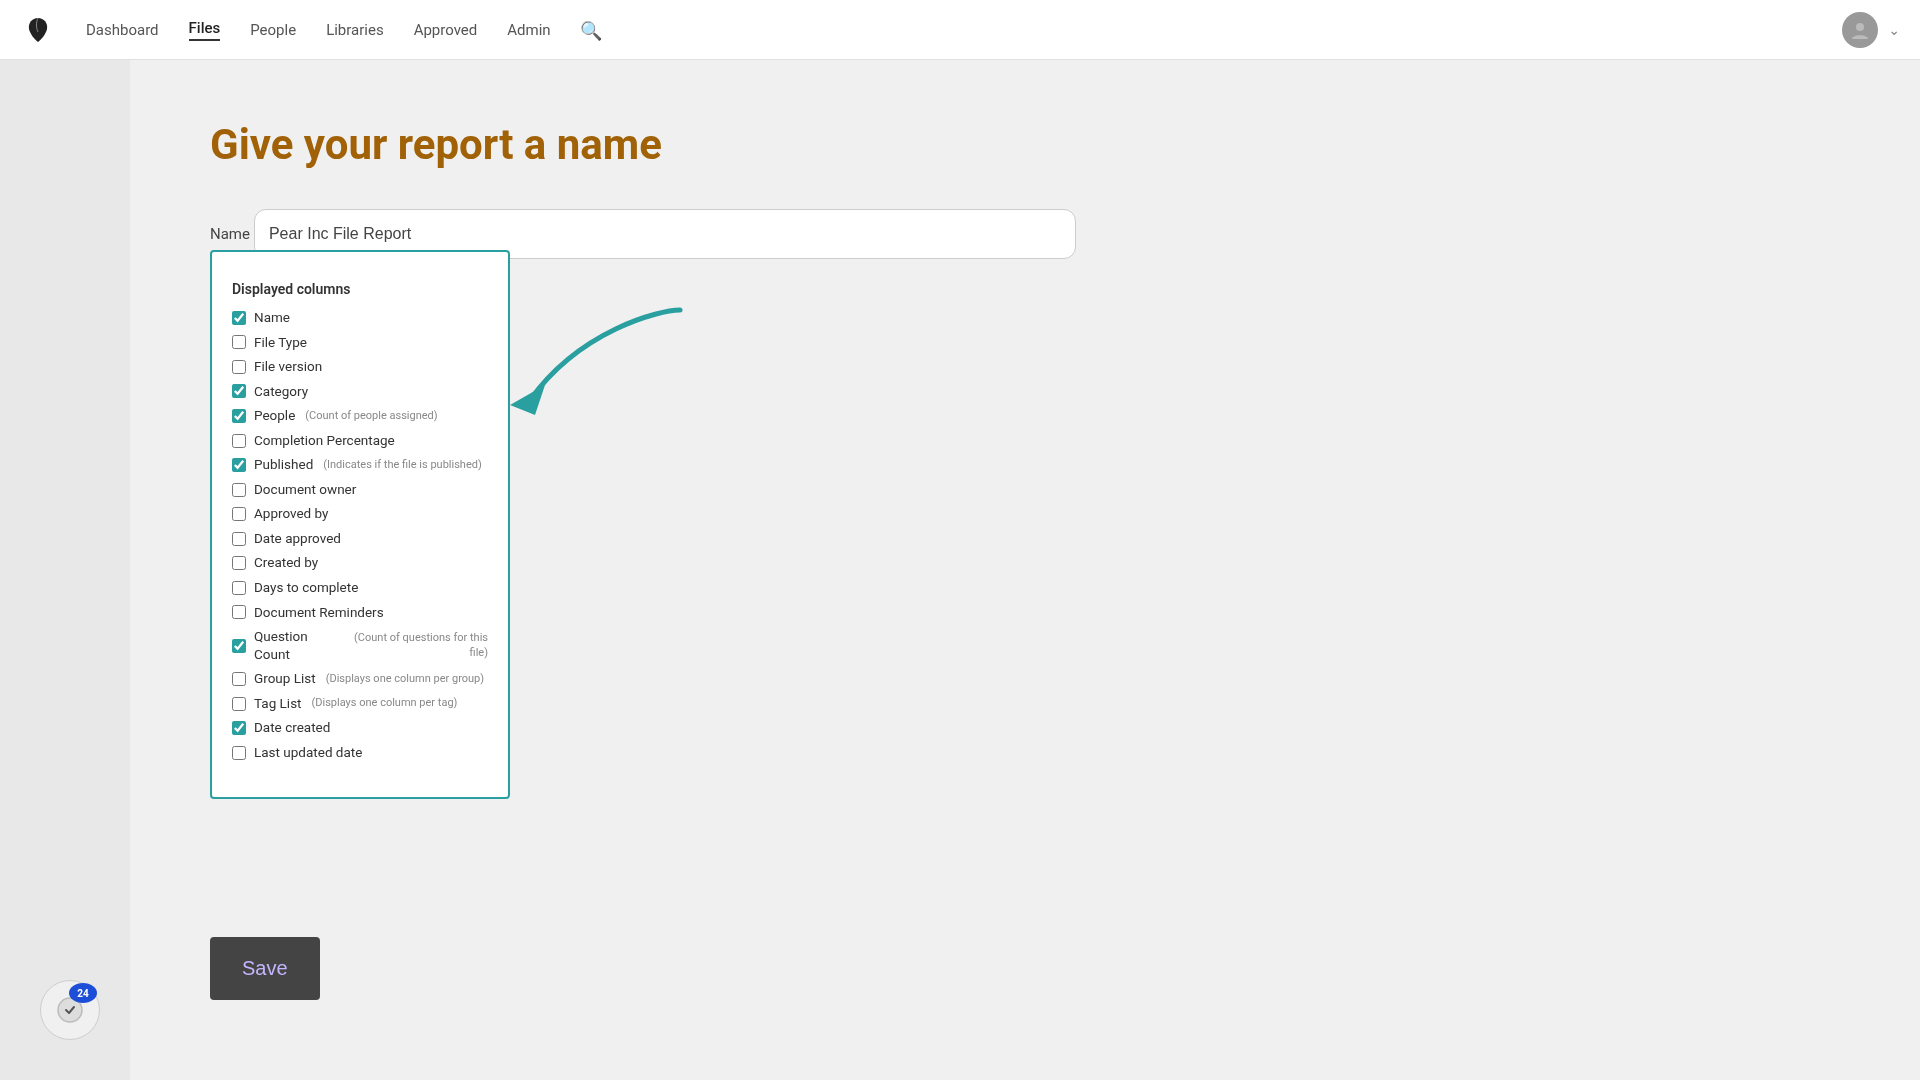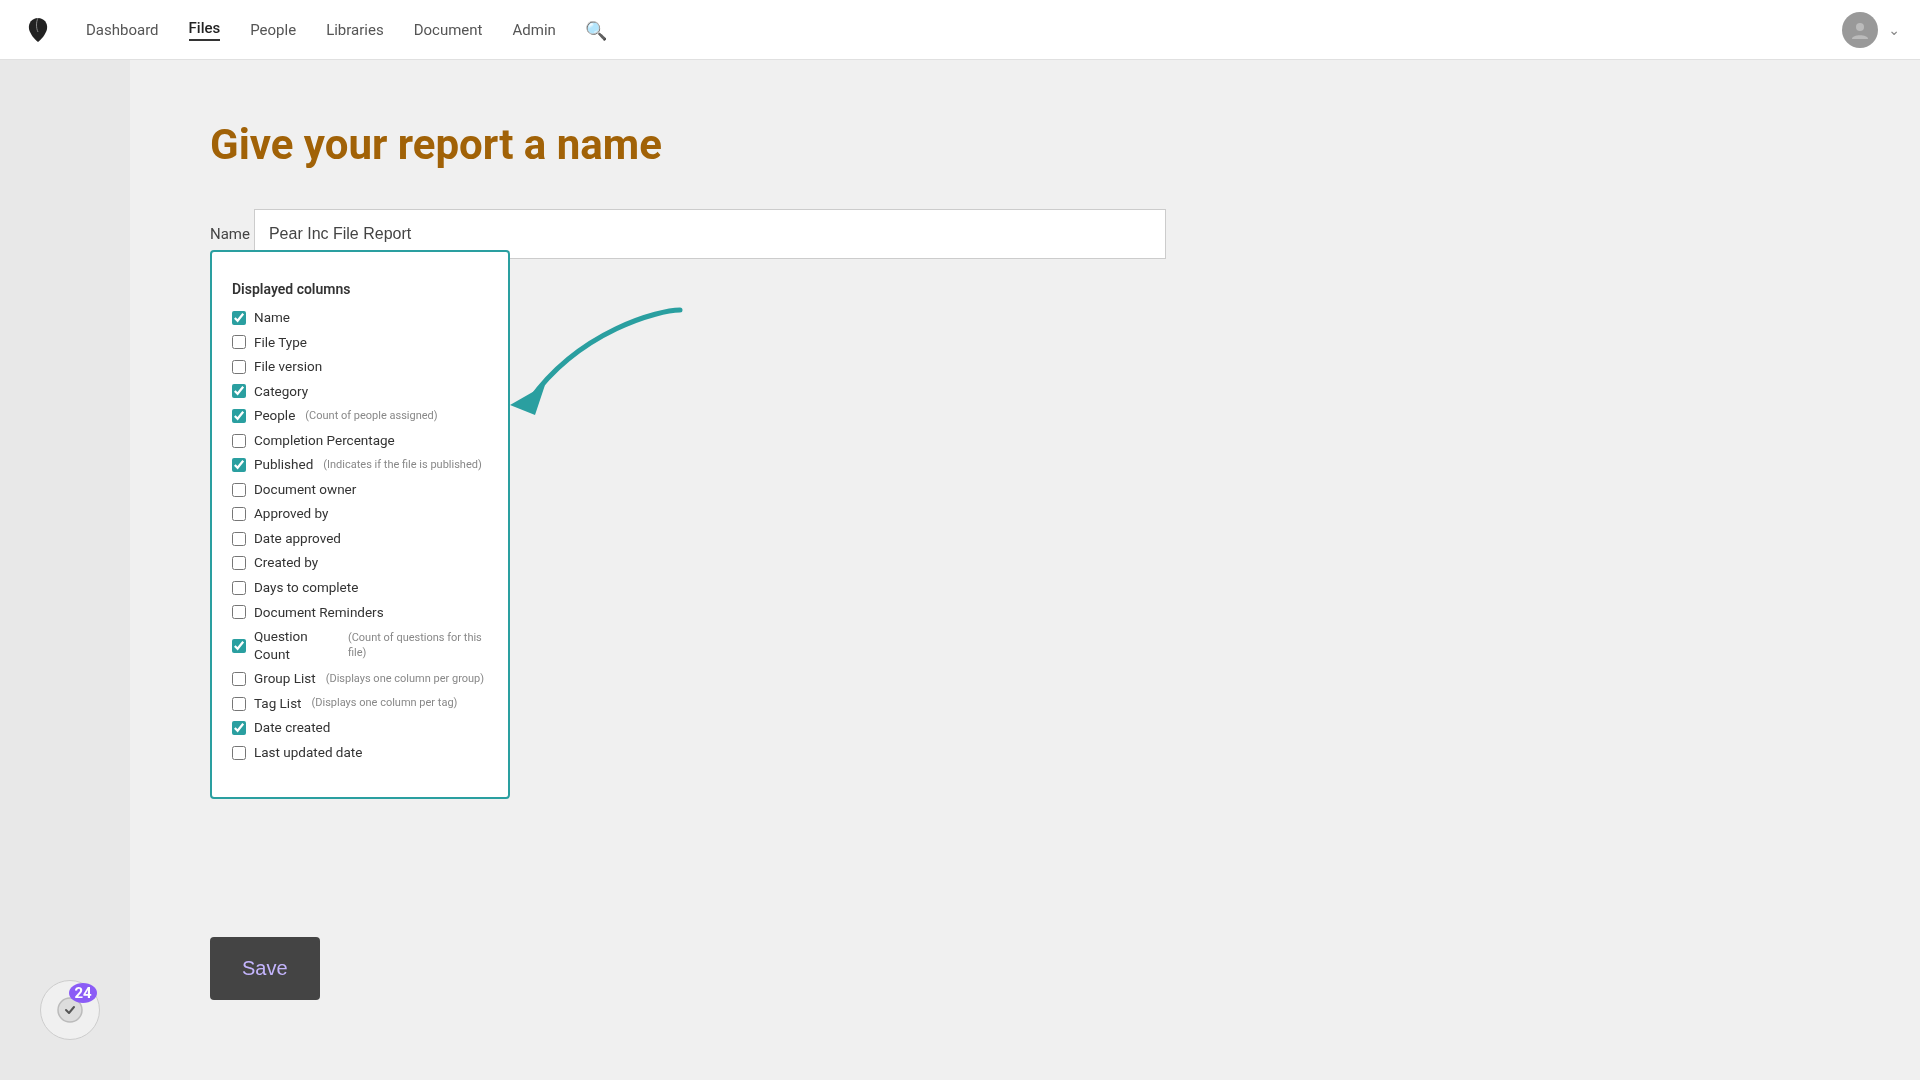--- a/index.html
+++ b/index.html
@@ -95,24 +95,24 @@
     }
 
     .name-label {
       font-size: 15px;
       color: #444;
       margin-bottom: 8px;
       font-weight: 400;
     }
 
     .name-input {
-      width: 912px;
+      width: 822px;
       height: 50px;
       border: 1px solid #ccc;
-      border-radius: 0;
+      border-radius: 12px;
       font-size: 16px;
       padding: 0 14px;
       color: #444;
       background: #fff;
       outline: none;
     }
 
     
     .columns-panel {
       position: absolute;
@@ -148,20 +148,21 @@
       height: 14px;
       cursor: pointer;
       flex-shrink: 0;
       accent-color: #2a9fa0;
     }
 
     .checkbox-hint {
       font-size: 11px;
       color: #888;
       margin-left: 2px;
+      text-align: right;
     }
 
     
     .arrow-annotation {
       position: absolute;
       top: 230px;
       left: 370px;
       z-index: 4;
     }
 
@@ -192,23 +193,23 @@
       display: flex;
       align-items: center;
       justify-content: center;
       cursor: pointer;
       border: 1px solid #ddd;
     }
     .notification-badge {
       position: absolute;
       top: 2px;
       right: 2px;
-      background: #8b5cf6;
+      background: #1d4ed8;
       color: #fff;
-      font-size: 15px;
+      font-size: 10px;
       font-weight: 700;
       width: 28px;
       height: 20px;
       border-radius: 50%;
       display: flex;
       align-items: center;
       justify-content: center;
     }
 
     .left-sidebar {
@@ -228,21 +229,21 @@
     <svg viewBox="0 0 32 32" fill="none" xmlns="http://www.w3.org/2000/svg">
       <path d="M16 4 C10 4 6 9 7 15 C8 20 13 26 16 28 C19 26 24 20 25 15 C26 9 22 4 16 4Z" fill="#222"></path>
       <path d="M16 4 C14 8 14 14 16 18" stroke="#888" stroke-width="1" fill="none"></path>
     </svg>
   </div>
   <div class="nav-links">
     <a class="nav-link">Dashboard</a>
     <a class="nav-link active">Files</a>
     <a class="nav-link">People</a>
     <a class="nav-link">Libraries</a>
-    <a class="nav-link">Document</a>
+    <a class="nav-link">Approved</a>
     <a class="nav-link">Admin</a>
     <span class="nav-search">🔍</span>
   </div>
   <div class="nav-right">
     <div class="avatar-icon">
       <svg width="22" height="22" viewBox="0 0 22 22" fill="none">
         <circle cx="11" cy="8" r="4" fill="#bbb"></circle>
         <path d="M3 20 C3 15 19 15 19 20" fill="#bbb"></path>
       </svg>
     </div>

